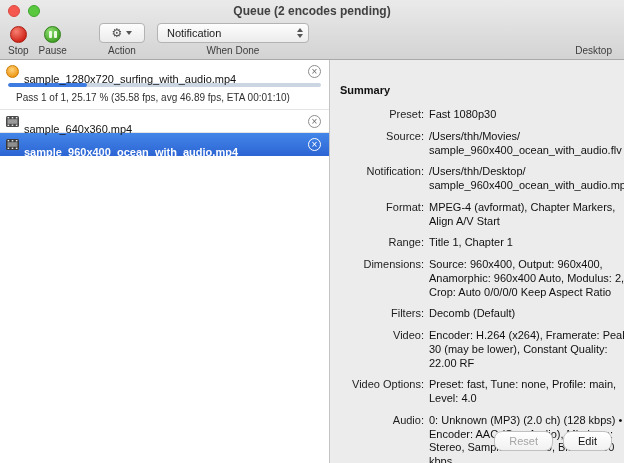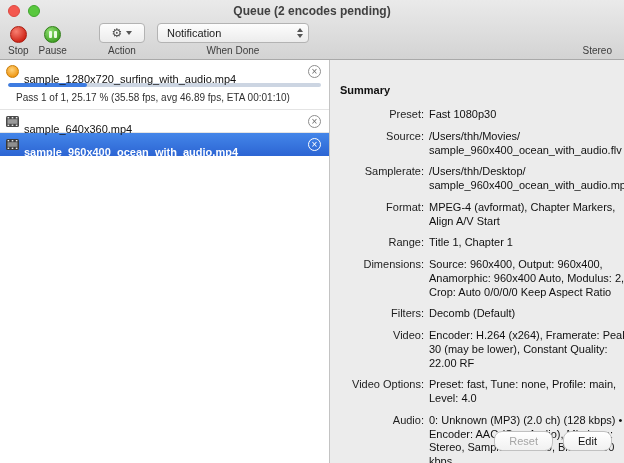--- a/index.html
+++ b/index.html
@@ -103,21 +103,21 @@
         <span class="ctl popup-ctl">
           <span>Notification</span>
           <span class="arrows">
             <span class="arr-up"></span>
               <span class="arr-dn"></span>
           </span>
         </span>
         <span class="tb-label">When Done</span>
       </div>
       <div class="tb-col ml-a">
-        <span class="tb-label">Stereo</span>
+        <span class="tb-label">Desktop</span>
       </div>
     </div>
   </div>
 
   <div class="content">
 
     <div class="queue-panel">
 
       <div class="q-item">
         <div class="q-row">
@@ -168,21 +168,21 @@
     </div>
 
     <div class="summary-panel">
       <div class="sum-title">Summary</div>
       <div class="sum-grid">
         <div class="sum-label">Preset:</div>
         <div class="sum-value">Fast 1080p30</div>
         <div class="sum-label">Source:</div>
         <div class="sum-value">/Users/thh/Movies/
 sample_960x400_ocean_with_audio.flv</div>
-        <div class="sum-label">Samplerate:</div>
+        <div class="sum-label">Notification:</div>
         <div class="sum-value">/Users/thh/Desktop/
 sample_960x400_ocean_with_audio.mp4</div>
         <div class="sum-label">Format:</div>
         <div class="sum-value">MPEG-4 (avformat), Chapter Markers, Align A/V Start</div>
         <div class="sum-label">Range:</div>
         <div class="sum-value">Title 1, Chapter 1</div>
         <div class="sum-label">Dimensions:</div>
         <div class="sum-value">Source: 960x400, Output: 960x400, Anamorphic: 960x400 Auto, Modulus: 2, Crop: Auto 0/0/0/0 Keep Aspect Ratio</div>
         <div class="sum-label">Filters:</div>
         <div class="sum-value">Decomb (Default)</div>

